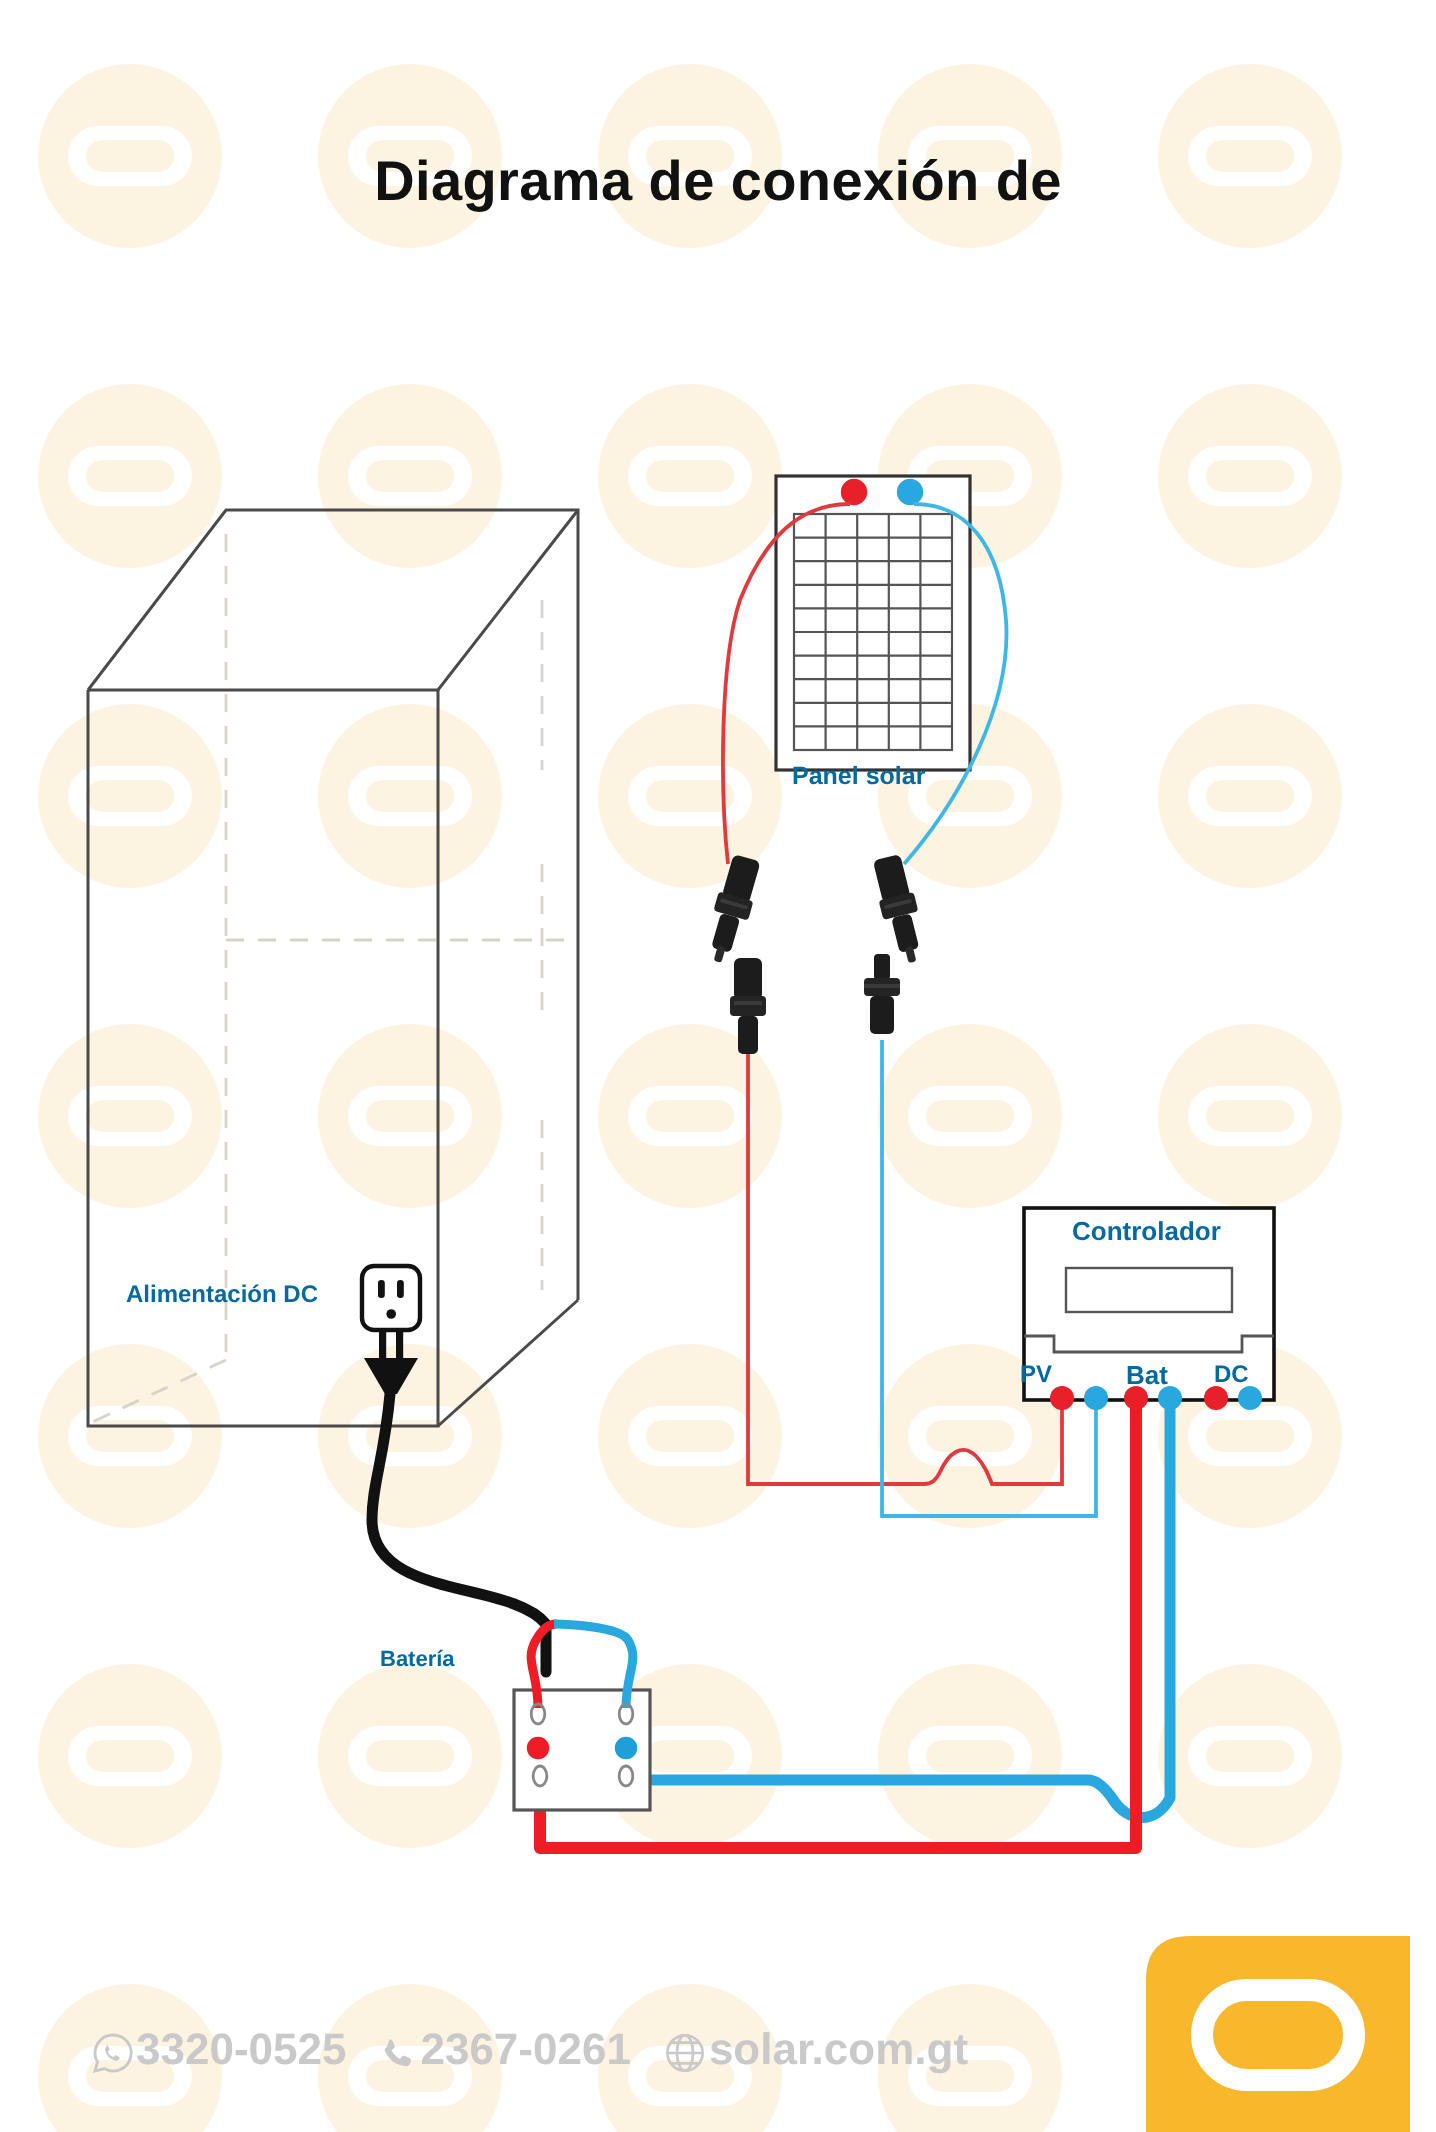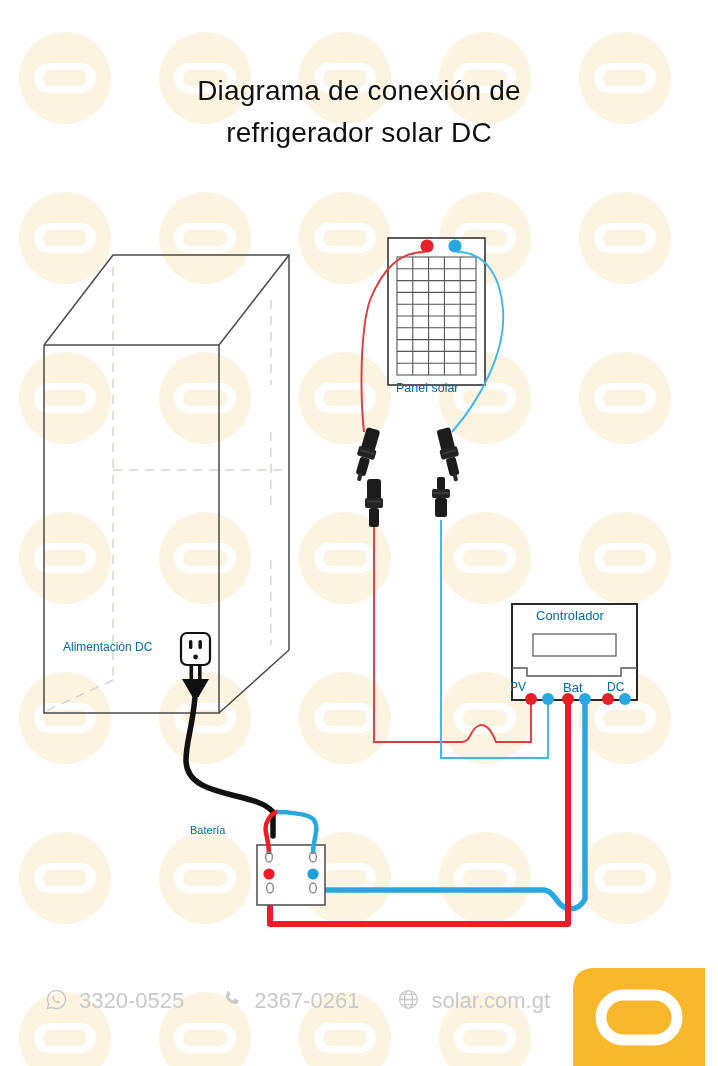--- a/index.html
+++ b/index.html
@@ -1,33 +1,33 @@
 <!DOCTYPE html>
 <html><head>
 <meta charset="utf-8">
 <style>
   html,body{margin:0;padding:0;background:#fff;}
   body{width:718px;height:1066px;position:relative;overflow:hidden;
        font-family:"Liberation Sans","DejaVu Sans",sans-serif;}
-  #stage{position:absolute;inset:0;width:718px;height:1066px;}
+  #stage{position:absolute;inset:0;width:718px;height:1066px;font-weight:bold;}
   .layer{position:absolute;left:0;top:0;width:718px;height:1066px;}
   #wm{z-index:0;}
   #art{z-index:1;}
   .txt{position:absolute;z-index:2;color:#0369a1;white-space:nowrap;}
   #title{left:0;top:70px;width:718px;text-align:center;font-size:28px;
          line-height:42px;color:#111;letter-spacing:.2px;}
   #lbl-panel{left:396px;top:381px;font-size:12.5px;}
   #lbl-ctrl{left:536px;top:608px;font-size:13px;}
   #lbl-pv{left:510px;top:680px;font-size:12px;}
   #lbl-bat{left:563px;top:680px;font-size:13px;}
   #lbl-dc{left:607px;top:680px;font-size:12px;}
   #lbl-bateria{left:190px;top:824px;font-size:11px;}
   #lbl-alim{left:63px;top:640px;font-size:12px;}
   #footer{position:absolute;left:0;top:988px;width:560px;height:50px;z-index:3;
-          display:flex;align-items:flex-start;gap:11px;padding-left:45px;
+          display:flex;align-items:flex-end;padding-left:45px;
           box-sizing:border-box;color:#c9c9c9;font-size:22px;}
   #footer .fi{display:inline-flex;align-items:center;}
   #footer .sep{width:16px;}
   #logo{position:absolute;left:573px;top:968px;width:132px;height:98px;z-index:3;}
 </style>
 </head>
 <body>
 
 <div id="stage">
 
@@ -188,21 +188,20 @@
         <ellipse cx="270" cy="888" rx="3.4" ry="5"></ellipse>
         <ellipse cx="313" cy="888" rx="3.4" ry="5"></ellipse>
       </g>
       <circle cx="269" cy="874" r="5.6" fill="#ee1c25"></circle>
       <circle cx="313" cy="874" r="5.6" fill="#1e9fd8"></circle>
     </g>
   </svg>
 
   <div class="txt" id="title">
     <div>Diagrama de conexión de</div>
-    <div>refrigerador solar DC</div>
   </div>
 
   <div class="txt" id="lbl-panel">Panel solar</div>
   <div class="txt" id="lbl-ctrl">Controlador</div>
   <div class="txt" id="lbl-pv">PV</div>
   <div class="txt" id="lbl-bat">Bat</div>
   <div class="txt" id="lbl-dc">DC</div>
   <div class="txt" id="lbl-bateria">Batería</div>
   <div class="txt" id="lbl-alim">Alimentación DC</div>
 

